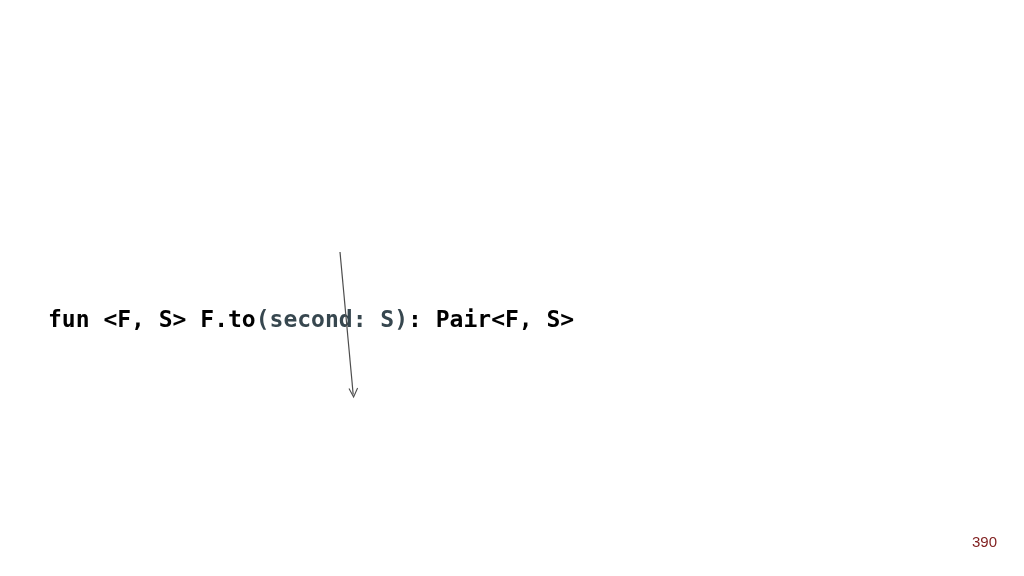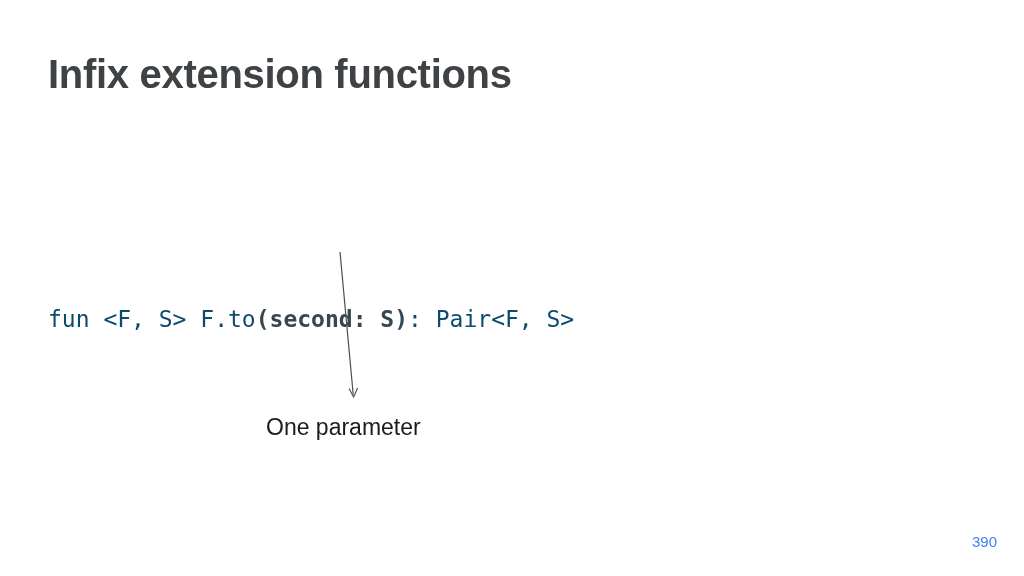--- a/index.html
+++ b/index.html
@@ -35,22 +35,22 @@
   .code {
     position: absolute;
     left: 48px;
     top: 212px;
     font-family: "DejaVu Sans Mono", "Liberation Mono", monospace;
     font-size: 23px;
     line-height: 43px;
     white-space: pre;
   }
   .code .muted {
-    color: #0c4a6e;
-    font-weight: 400;
+    color: #000000;
+    font-weight: 700;
   }
   .code .emph {
     color: #37474f;
     font-weight: 700;
   }
   .arrow-svg {
     position: absolute;
     left: 330px;
     top: 246px;
     width: 40px;
@@ -68,36 +68,34 @@
     color: #1b1b1b;
     white-space: nowrap;
   }
   .page-number {
     position: absolute;
     top: 533px;
     right: 27px;
     font-family: "Liberation Sans", sans-serif;
     font-size: 15px;
     line-height: 18px;
-    color: #3b82f6;
+    color: #7f1d1d;
   }
 </style>
 </head>
 <body>
 
 <div class="slide">
 
-  <h1 class="title">Infix extension functions</h1>
 
   <div class="code">
     <div class="code-line"><span class="muted">fun &lt;F, S&gt; F.to</span><span class="emph">(second: S)</span><span class="muted">: Pair&lt;F, S&gt;</span></div>
   </div>
 
   <svg class="arrow-svg" viewBox="0 0 40 160" xmlns="http://www.w3.org/2000/svg">
     <line x1="10" y1="6" x2="23.2" y2="148.5" stroke="#4d4d4d" stroke-width="1.2"></line>
     <polyline points="19,142.5 23.6,151 27.6,142" fill="none" stroke="#4d4d4d" stroke-width="1.1"></polyline>
   </svg>
 
-  <div class="annotation">One parameter</div>
 
   <div class="page-number">390</div>
 
 </div>
 
 </body></html>

